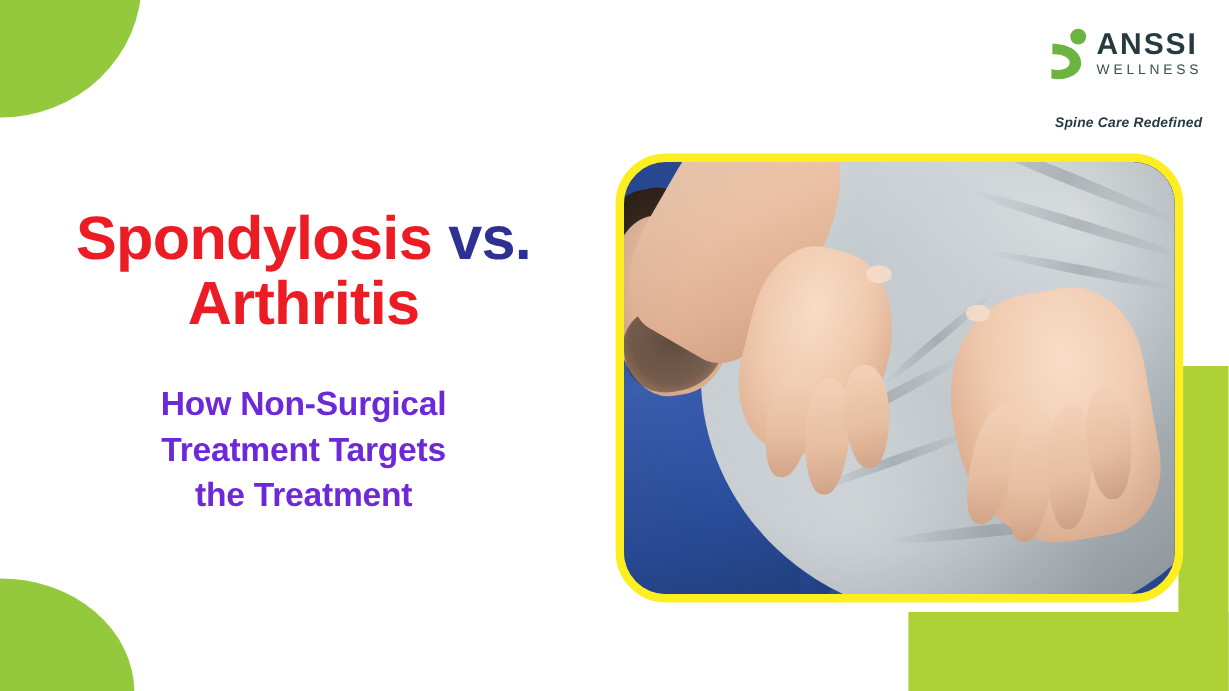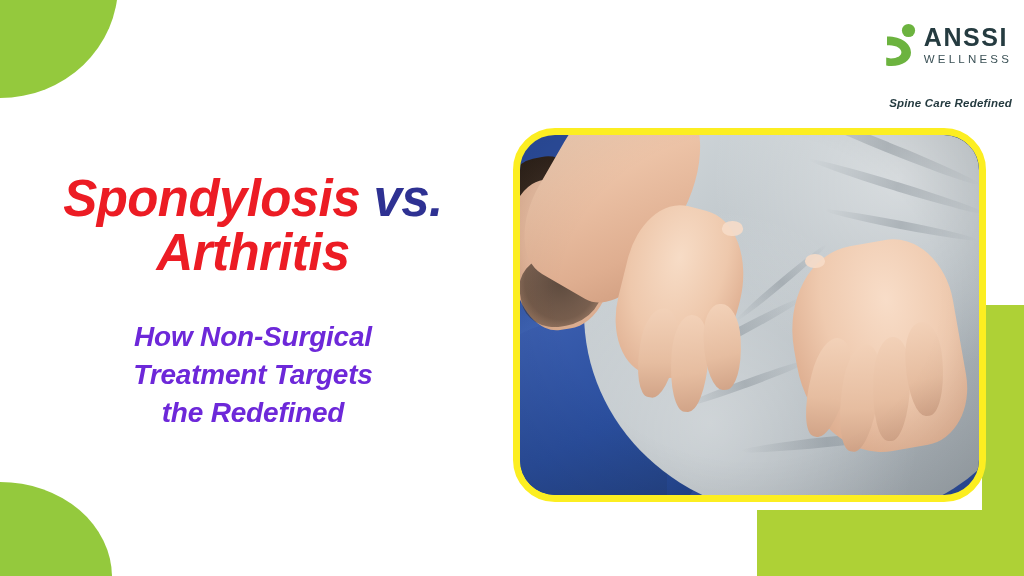--- a/index.html
+++ b/index.html
@@ -45,21 +45,21 @@
   .deco-br-block {
     position:absolute;
     left:757px; bottom:0;
     width:267px; height:66px;
     background:#aed136;
   }
 
   
   .logo {
     position:absolute;
-    right:12px; top:18px;
+    right:22px; top:18px;
     width:150px;
     text-align:right;
   }
   .logo-row {
     display:flex;
     align-items:center;
     justify-content:flex-end;
     gap:7px;
     height:54px;
   }
@@ -98,21 +98,20 @@
     letter-spacing:0.2px;
     text-align:right;
   }
 
   
   .text-col {
     position:absolute;
     left:22px; top:172px;
     width:462px;
     text-align:center;
-    font-style:italic;
   }
   .headline {
     font-size:51px;
     font-weight:bold;
     line-height:1.06;
     letter-spacing:-0.6px;
     color:#ec1c24;
   }
   .headline .accent { color:#2e3192; }
   .subhead {
@@ -295,21 +294,21 @@
   </div>
 
   <div class="text-col">
     <h1 class="headline">
       <span>Spondylosis </span><span class="accent">vs.</span><br>
       <span>Arthritis</span>
     </h1>
     <h2 class="subhead">
       <span>How Non-Surgical</span><br>
       <span>Treatment Targets</span><br>
-      <span>the Redefined</span>
+      <span>the Treatment</span>
     </h2>
   </div>
 
   <div class="photo-card">
     <div class="photo-inner">
       <div class="ph-table"></div>
       <div class="ph-table2"></div>
 
       <div class="ph-shirt"></div>
       <div class="ph-fold f1"></div>

